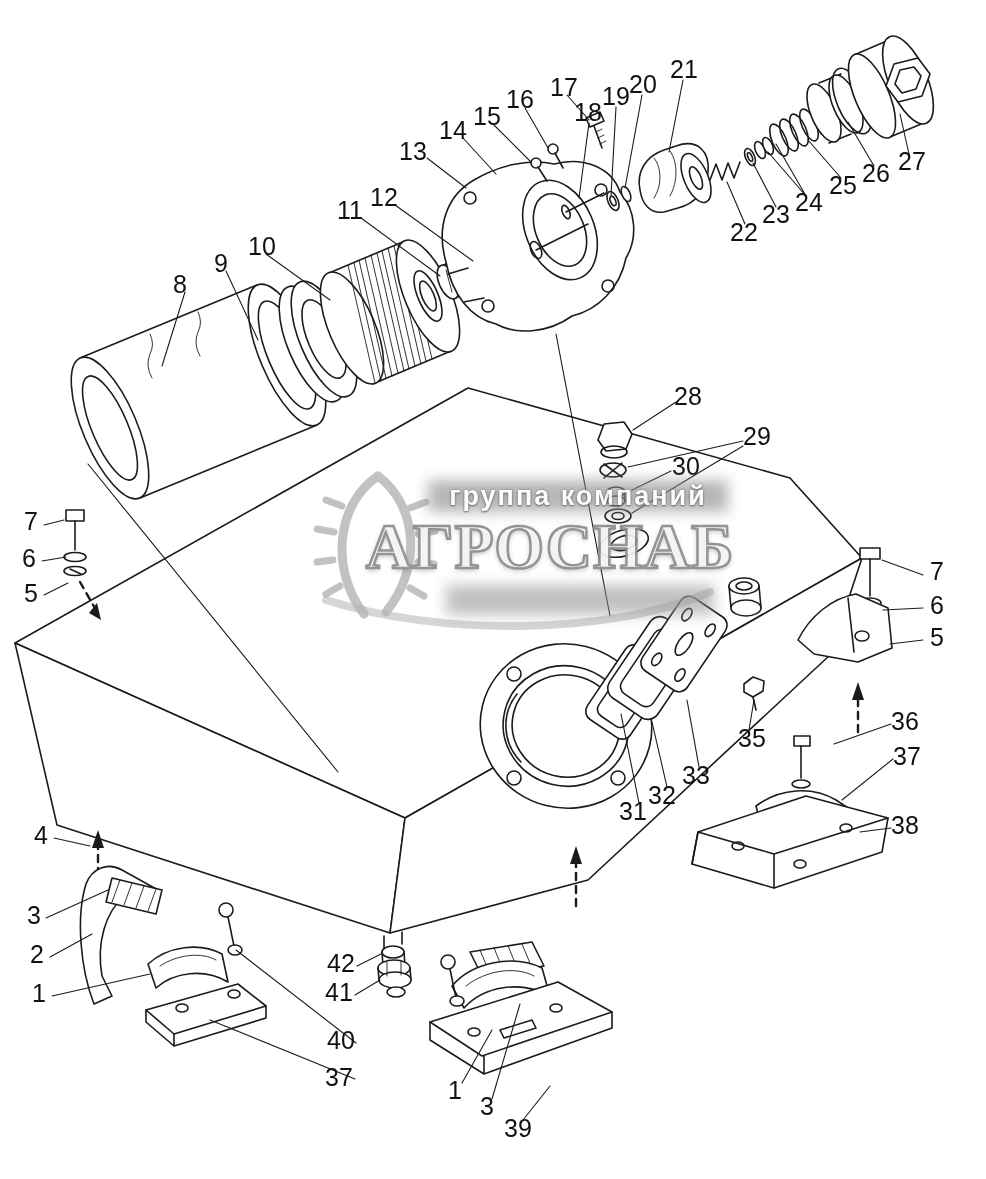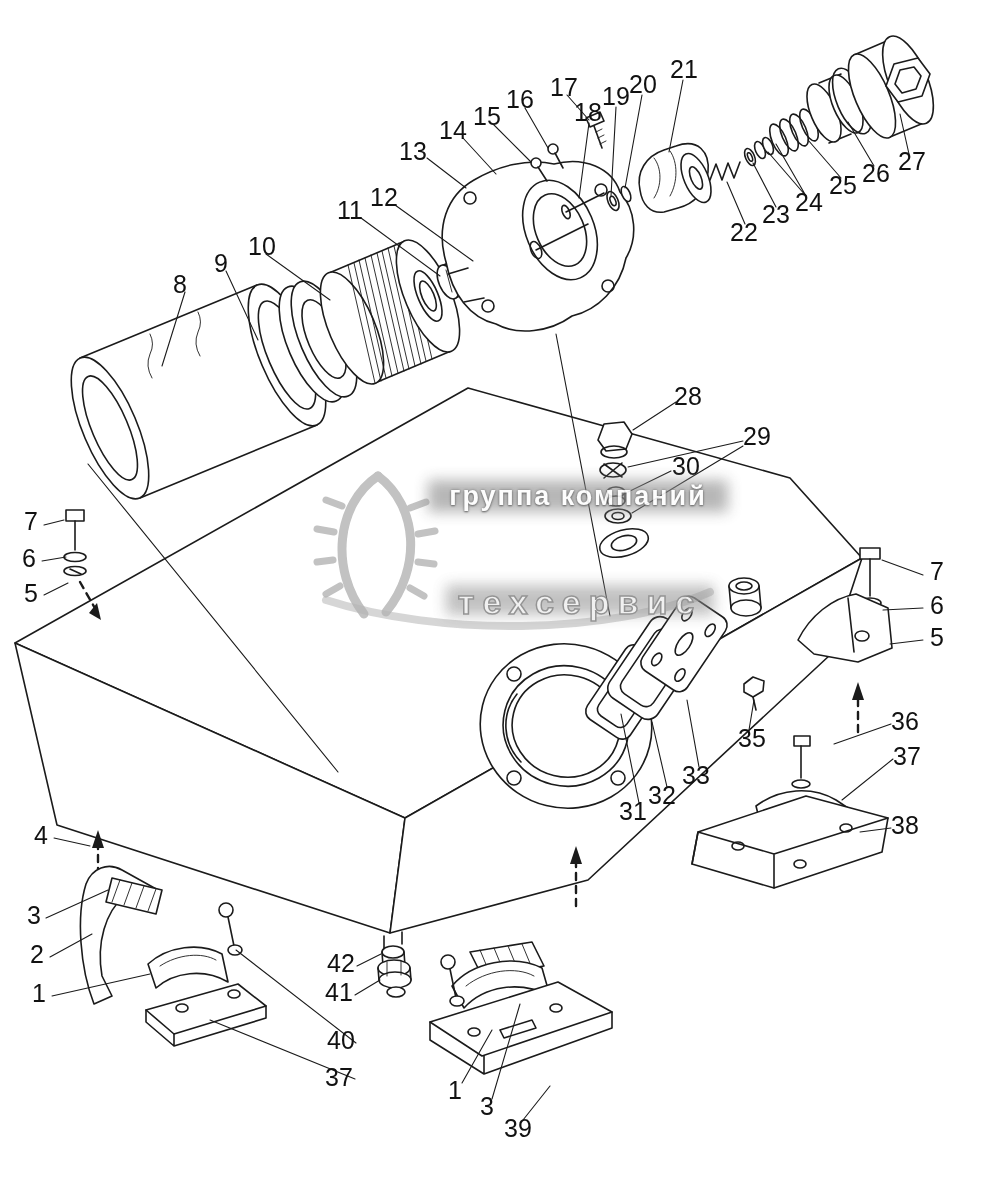--- a/index.html
+++ b/index.html
@@ -352,17 +352,17 @@
   <svg class="wm-laurel" viewBox="0 0 145 155">
     <path d="M78 8 C36 36 30 102 64 146" stroke-width="9"></path>
     <path d="M78 8 C118 38 122 100 86 144" stroke-width="9"></path>
     <path d="M42 38 l-16 -6 M34 64 l-17 -3 M33 92 l-16 2 M40 118 l-14 8 M110 40 l16 -6 M118 66 l17 -3 M118 94 l16 2 M110 120 l14 8" stroke-width="7"></path>
   </svg>
   <svg class="wm-swoosh" viewBox="0 0 400 60">
     <path d="M8 18 C120 54 290 54 392 10" stroke="#aeaeae" stroke-width="8" fill="none" stroke-linecap="round"></path>
   </svg>
   <div class="wm-band wm-band1"></div>
   <div class="wm-line wm-line1">группа компаний</div>
+  <div class="wm-line wm-line2">АГРОСНАБ</div>
   <div class="wm-band wm-band2"></div>
-  <div class="wm-line wm-line3">техсервис</div>
 </div>
 
 </div>
 
 </body></html>

